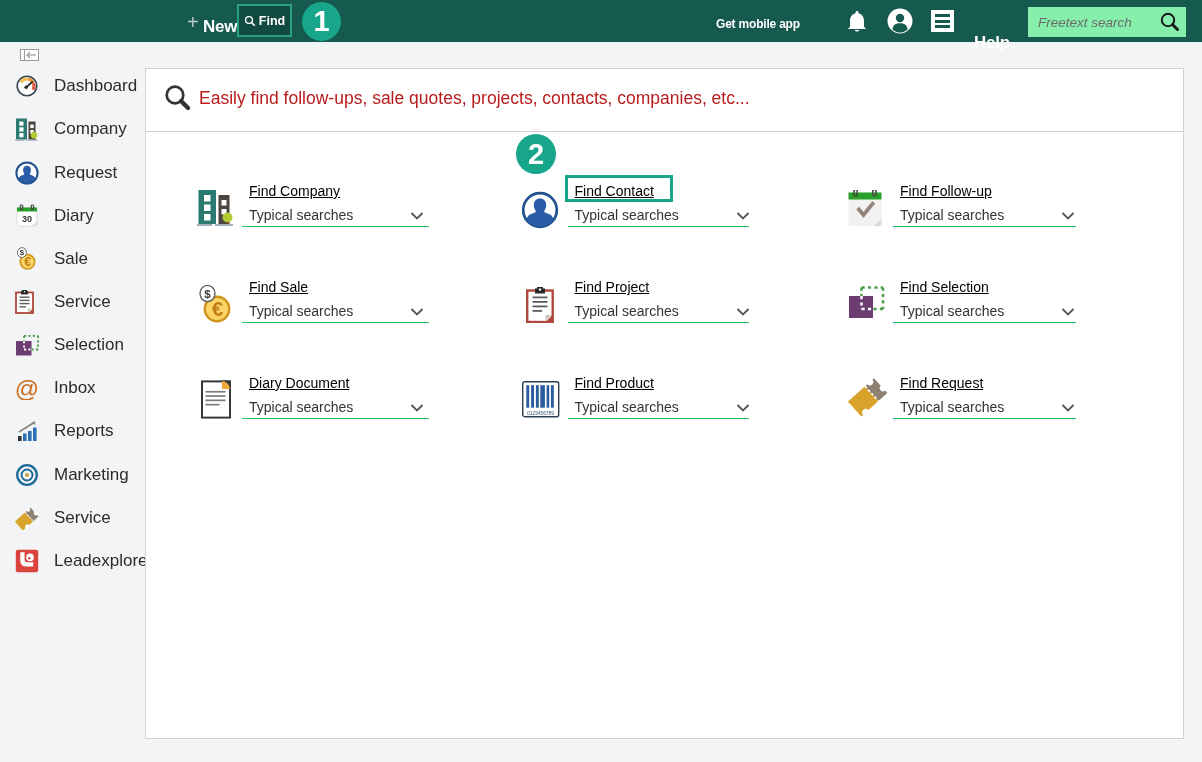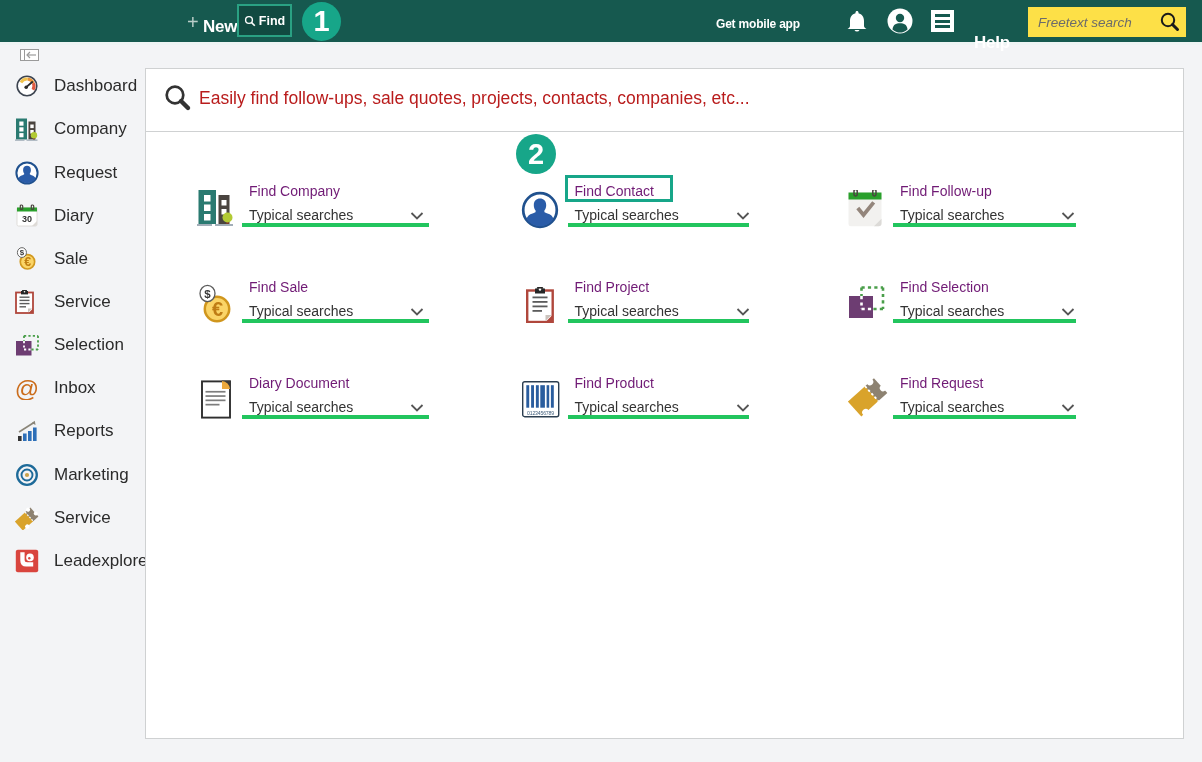--- a/index.html
+++ b/index.html
@@ -14,35 +14,35 @@
   #logo { position:absolute; left:16px; top:8px; color:#fff; font-size:23.5px; font-weight:bold; letter-spacing:-1.35px; }
   #logo .reg { font-size:8px; font-weight:normal; color:#8fb3ab; vertical-align:-6px; margin-left:1px;}
   .navtxt { position:absolute; color:#fff; font-size:17px; font-weight:bold; top:16.5px; letter-spacing:-0.2px; }
   #findbtn { position:absolute; left:237px; top:4px; width:55px; height:33px; border:2px solid #2aa183; background:rgba(0,22,18,0.22);
      color:#fff; font-size:12.5px; font-weight:bold; display:flex; align-items:center; justify-content:center; }
   .badge { position:absolute; background:#17a689; border-radius:50%; color:#fff; font-weight:bold;
      display:flex; align-items:center; justify-content:center; }
   #badge1 { left:302px; top:2px; width:39px; height:39px; font-size:29px; }
   #getapp { left:716px; font-size:12px; }
   #help { left:974px;margin-top:16px; }
-  #freetext { position:absolute; left:1028px; top:7px; width:158px; height:30px; background:#fde047; }
+  #freetext { position:absolute; left:1028px; top:7px; width:158px; height:30px; background:#86efac; }
   #freetext .ph { position:absolute; left:10px; top:8px; font-size:13.5px; font-style:italic; color:#6b6b6b; }
 
   
   .sideitem { position:absolute; left:0; width:145px; height:24px; }
   .sideicon { position:absolute; left:15px; top:0; width:24px; height:24px; }
   .sidelabel { position:absolute; left:54px; top:50%; transform:translateY(-50%); font-size:17px; color:#2b2b2b; }
 
   
   #searchbar { position:absolute; left:145px; top:68px; width:1039px; height:64px; background:#fff; border:1px solid #cfd1d2; }
   #panel { position:absolute; left:145px; top:132px; width:1039px; height:607px; background:#fff;
      border:1px solid #cfd1d2; border-top:none; }
   #bigquery { position:absolute; left:199px; top:88px; font-size:17.5px; color:#b91c1c; }
-  .flink { position:absolute; font-size:14px; color:#701a75; }
-  .fsel { position:absolute; width:187px; border-bottom:4px solid #22c55e; height:22px;text-align:right; }
+  .flink { position:absolute; font-size:14px; color:#000000; text-decoration:underline; }
+  .fsel { position:absolute; width:187px; border-bottom:1px solid #22c55e; height:22px;text-align:right; }
   .fsel .st { position:absolute; left:7px; top:2px; font-size:14px; color:#333; }
   .chev { position:absolute; width:14px; height:8px; }
   #contactbox { position:absolute; left:565px; top:175px; width:108px; height:27px; border:3px solid #17a689; }
   #badge2 { left:516px; top:134px; width:40px; height:40px; font-size:29px; }
 </style>
 </head>
 <body>
 <div id="page">
 
   <div id="nav"></div>

